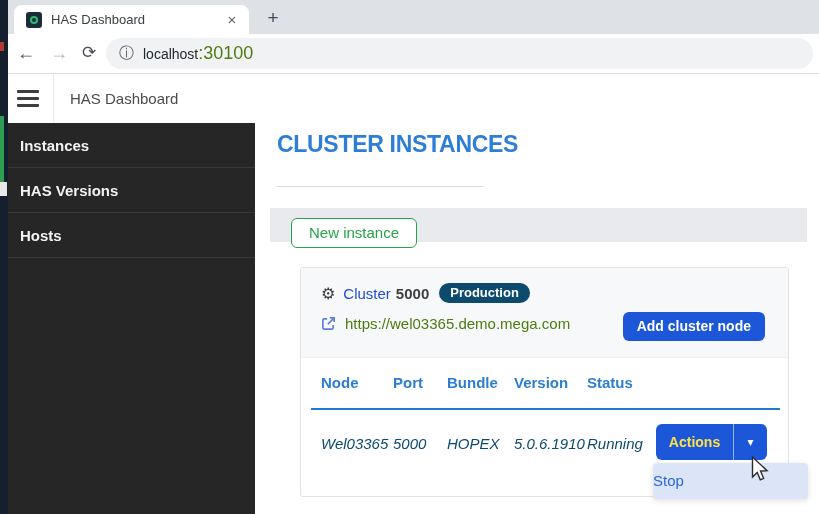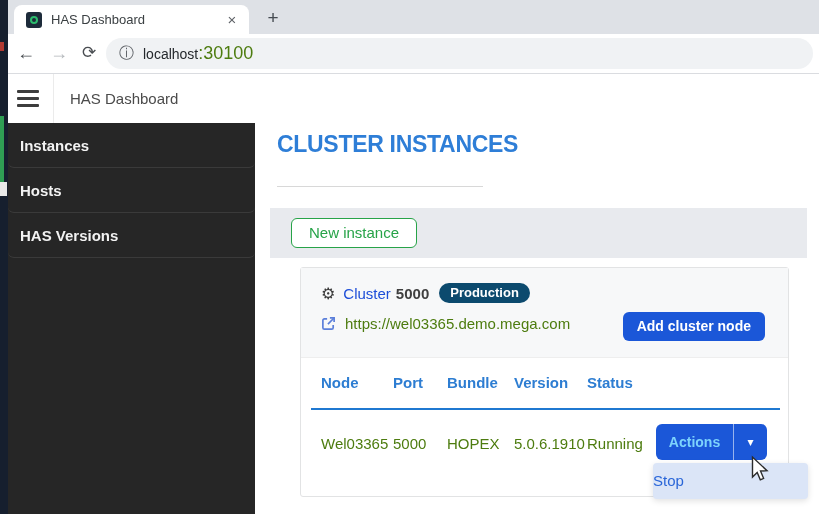--- a/index.html
+++ b/index.html
@@ -36,34 +36,34 @@
   .appheader { position:absolute; left:0; top:74px; width:819px; height:49px; background:#fff; }
   .hamburger { position:absolute; left:17px; top:16px; width:22px; height:17px;
                display:flex; flex-direction:column; justify-content:space-between; }
   .hamburger i { display:block; height:3px; background:#3d3d3d; border-radius:1px; }
   .hvdiv { position:absolute; left:53px; top:0; width:1px; height:49px; background:#ebebeb; }
   .apptitle { position:absolute; left:70px; top:0; line-height:49px; font-size:15px; color:#4b4b4b; }
 
   
   .sidebar { position:absolute; left:8px; top:123px; width:247px; bottom:0; background:#262626; }
   .side-item { height:45px; line-height:45px; padding-left:12px; color:#f2f2f2; font-size:15px;
-               font-weight:bold; border-bottom:1px solid #3a3a3a;border-radius:6px; }
+               font-weight:bold; border-bottom:1px solid #3a3a3a; }
 
   
   .leftstrip { position:absolute; left:0; top:0; width:8px; height:514px; background:#161f2e; z-index:60; }
   .art-red   { position:absolute; left:0; top:42px;  width:4px; height:9px;  background:#b13a32; }
   .art-green { position:absolute; left:0; top:116px; width:4px; height:74px; background:#2f9e54; }
   .art-white { position:absolute; left:0; top:182px; width:7px; height:14px; background:#e9e9e9; }
 
   
   .main { position:absolute; left:255px; top:123px; right:0; bottom:0; background:#fff; }
   .page-title { position:absolute; left:22px; top:8px; font-size:23px; font-weight:bold;
                 color:#2e7ed7; letter-spacing:-0.3px; }
   .title-hr { position:absolute; left:22px; top:63px; width:206px; height:1px; background:#d8d8d8; }
-  .toolbar { position:absolute; left:15px; right:12px; top:85px; height:50px; background:#e8eaee; }
+  .toolbar { position:absolute; left:15px; right:12px; top:85px; height:34px; background:#e8eaee; }
   .btn-new { position:absolute; left:21px; top:10px; height:30px; padding:0 17px; background:#fff;
              border:1px solid #27a348; border-radius:6px; color:#27a348; font-size:15px;
              line-height:28px; cursor:pointer; }
 
   .card { position:absolute; left:45px; top:144px; width:489px; height:230px; background:#fff;
           border:1px solid #e2e3e4; border-radius:3px; }
   .card-header { position:relative; height:90px; background:#f7f8f9; border-bottom:1px solid #eeeeee; }
   .cluster-row { position:absolute; left:20px; top:15px; display:flex; align-items:center; }
   .gear-ico { font-size:16px; color:#3c3c3c; margin-right:8px; }
   .cluster-label { font-size:15px; color:#1d4ed8; }
@@ -75,24 +75,24 @@
   .btn-addnode { position:absolute; right:23px; top:44px; height:29px; padding:0 14px;
                  background:#1b57d8; border:none; border-radius:6px; color:#fff; font-size:14px;
                  font-weight:bold; line-height:29px; cursor:pointer; }
 
   .thead { position:absolute; left:20px; right:0; top:106px; display:grid;
            grid-template-columns:72px 54px 67px 73px auto; }
   .thead span { font-size:15px; font-weight:bold; color:#2d7dd2; }
   .table-underline { position:absolute; left:10px; right:8px; top:140px; height:2px; background:#1f78d1; }
   .trow { position:absolute; left:20px; right:0; top:167px; display:grid;
           grid-template-columns:72px 54px 67px 73px auto; }
-  .trow span { font-size:15px; color:#4d7c0f; }
+  .trow span { font-size:15px; color:#0c4a6e;font-style:italic; }
 
   .actions-group { position:absolute; right:21px; top:156px; width:111px; height:36px; display:flex; }
-  .actions-main { flex:1; background:#1b57d8; color:#7dd3fc; font-size:14px; font-weight:bold;
+  .actions-main { flex:1; background:#1b57d8; color:#fde047; font-size:14px; font-weight:bold;
                   border:none; border-radius:6px 0 0 6px; cursor:pointer;
                   border-right:1px solid rgba(255,255,255,.55); }
   .actions-caret { width:33px; background:#1b57d8; color:#fff; border:none;
                    border-radius:0 6px 6px 0; font-size:12px; cursor:pointer; }
 
   .dropdown { position:absolute; left:398px; top:340px; width:155px; height:36px;
               background:#dbe5f7; border-radius:4px; box-shadow:0 2px 6px rgba(0,0,0,.12); z-index:40; }
   .dropdown-item { display:block; line-height:36px; font-size:15px;
                    color:#2a66d8; cursor:pointer; }
   .cursor { position:absolute; left:492px; top:331px; z-index:70; }
@@ -129,22 +129,22 @@
         <i></i>
         <i></i>
         <i></i>
       </div>
     <div class="hvdiv"></div>
     <div class="apptitle">HAS Dashboard</div>
   </div>
 
   <div class="sidebar">
     <div class="side-item">Instances</div>
+    <div class="side-item">HAS Versions</div>
     <div class="side-item">Hosts</div>
-    <div class="side-item">HAS Versions</div>
   </div>
 
   <div class="main">
     <div class="page-title">CLUSTER INSTANCES</div>
     <div class="title-hr"></div>
 
     <div class="toolbar">
       <button class="btn-new">New instance</button>
     </div>
 

